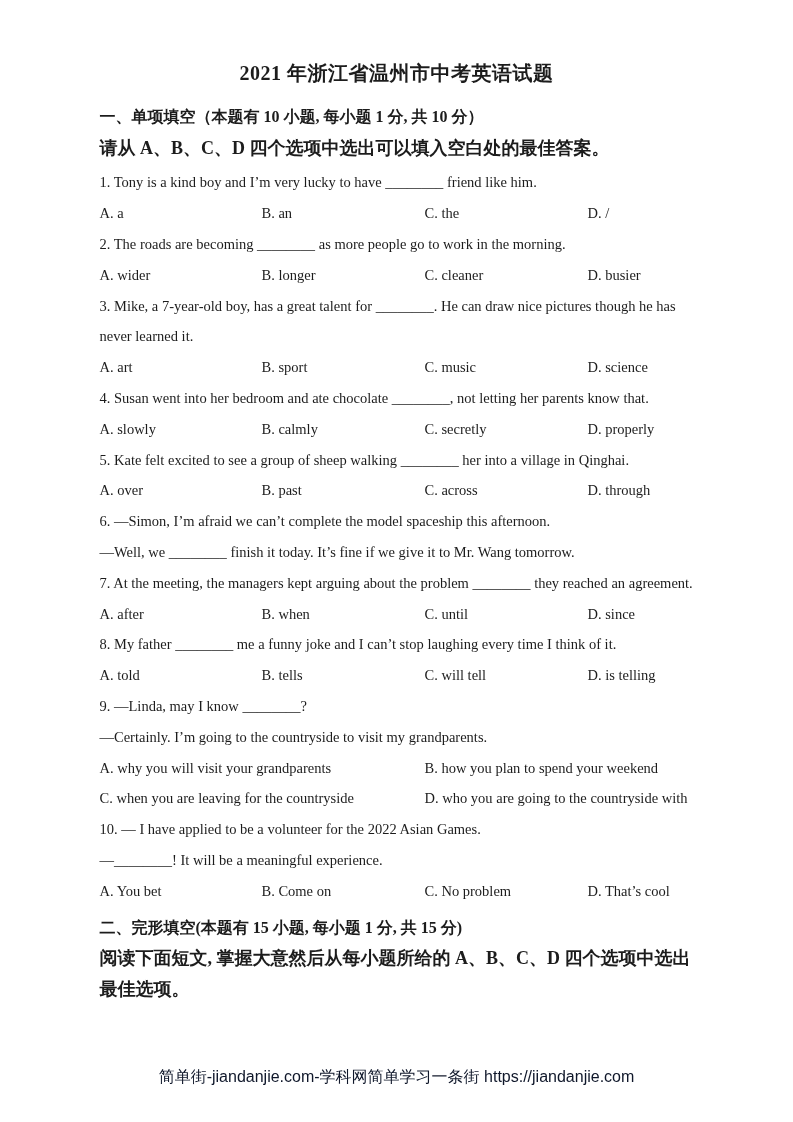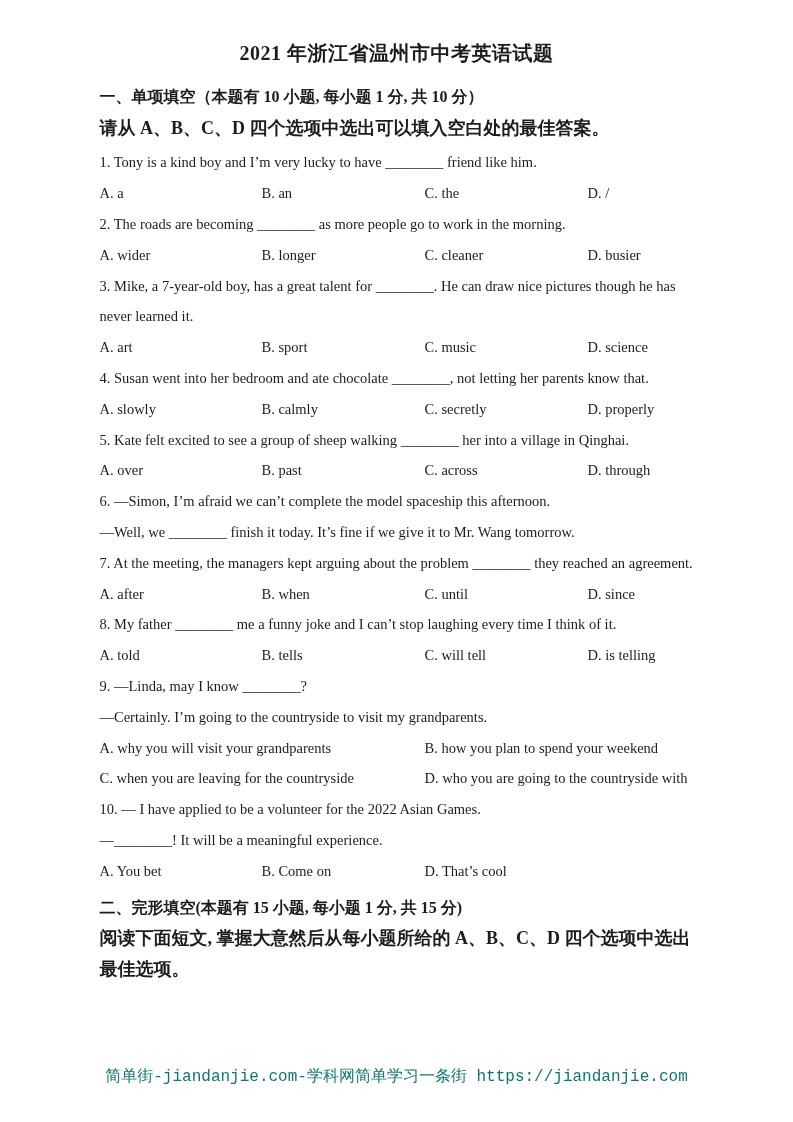--- a/index.html
+++ b/index.html
@@ -11,21 +11,21 @@
     position: relative;
     width: 734px;
     height: 1122px;
     margin: 0 auto;
     background: #ffffff;
     color: #1c1c1c;
     font-family: "Liberation Serif", "DejaVu Serif", serif;
     font-size: 14.5px;
     overflow: hidden;
     box-sizing: border-box;
-    padding: 38px 70px 0 70px;
+    padding: 58px 70px 0 70px;
   }
   .title {
     margin: 0 0 13px 0;
     text-align: center;
     font-size: 20px;
     font-weight: bold;
     line-height: 30.8px;
     letter-spacing: 0.5px;
   }
   .sec-header {
@@ -59,23 +59,23 @@
   }
   #sec2-header {
     margin-top: 6px;
   }
   .footer {
     position: absolute;
     left: 0;
     right: 0;
     top: 1062px;
     text-align: center;
-    font-family: Liberation Mono, monospace;
+    font-family: Liberation Sans, sans-serif;
     font-size: 16px;
-    color: #0f766e;
+    color: #0f172a;
     line-height: 30px;
   }
 </style>
 </head>
 <body>
 
 <div class="page">
   <h1 class="title">2021 年浙江省温州市中考英语试题</h1>
 
   <p class="sec-header">一、单项填空（本题有 10 小题, 每小题 1 分, 共 10 分）</p>
@@ -141,20 +141,21 @@
       </p>
       <p class="line options two-col">
         <span class="opt">C. when you are leaving for the countryside</span>
         <span class="opt">D. who you are going to the countryside with</span>
       </p>
       <p class="line stem">10. — I have applied to be a volunteer for the 2022 Asian Games.</p>
       <p class="line stem">—________! It will be a meaningful experience.</p>
       <p class="line options">
         <span class="opt">A. You bet</span>
         <span class="opt">B. Come on</span>
+        <span class="opt">C. No problem</span>
         <span class="opt">D. That’s cool</span>
       </p>
     </div>
 
   <p class="sec-header" id="sec2-header">二、完形填空(本题有 15 小题, 每小题 1 分, 共 15 分)</p>
   <p class="sec-instruction">阅读下面短文, 掌握大意然后从每小题所给的 A、B、C、D 四个选项中选出最佳选项。</p>
 
   <div class="footer">简单街-jiandanjie.com-学科网简单学习一条街 https://jiandanjie.com</div>
 </div>
 

